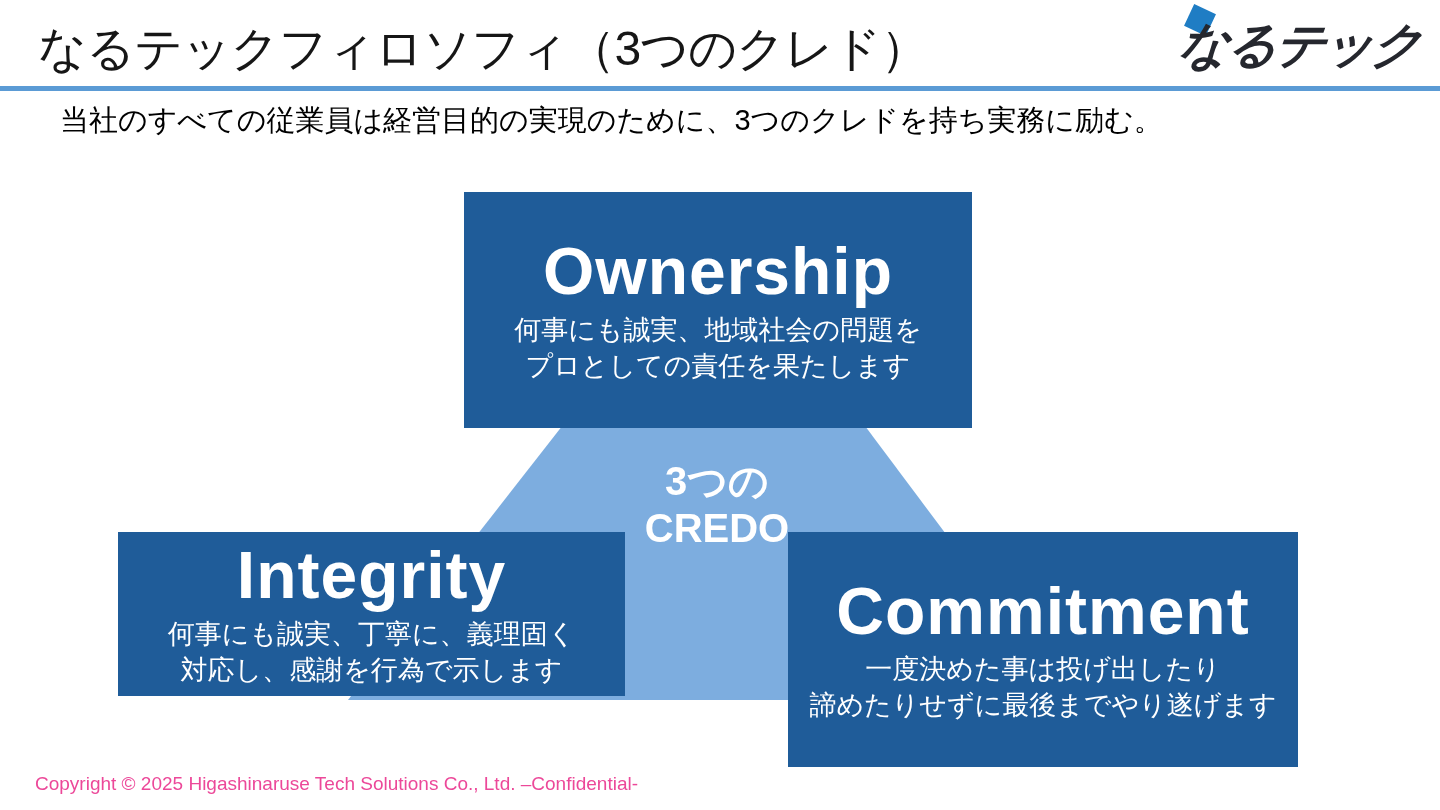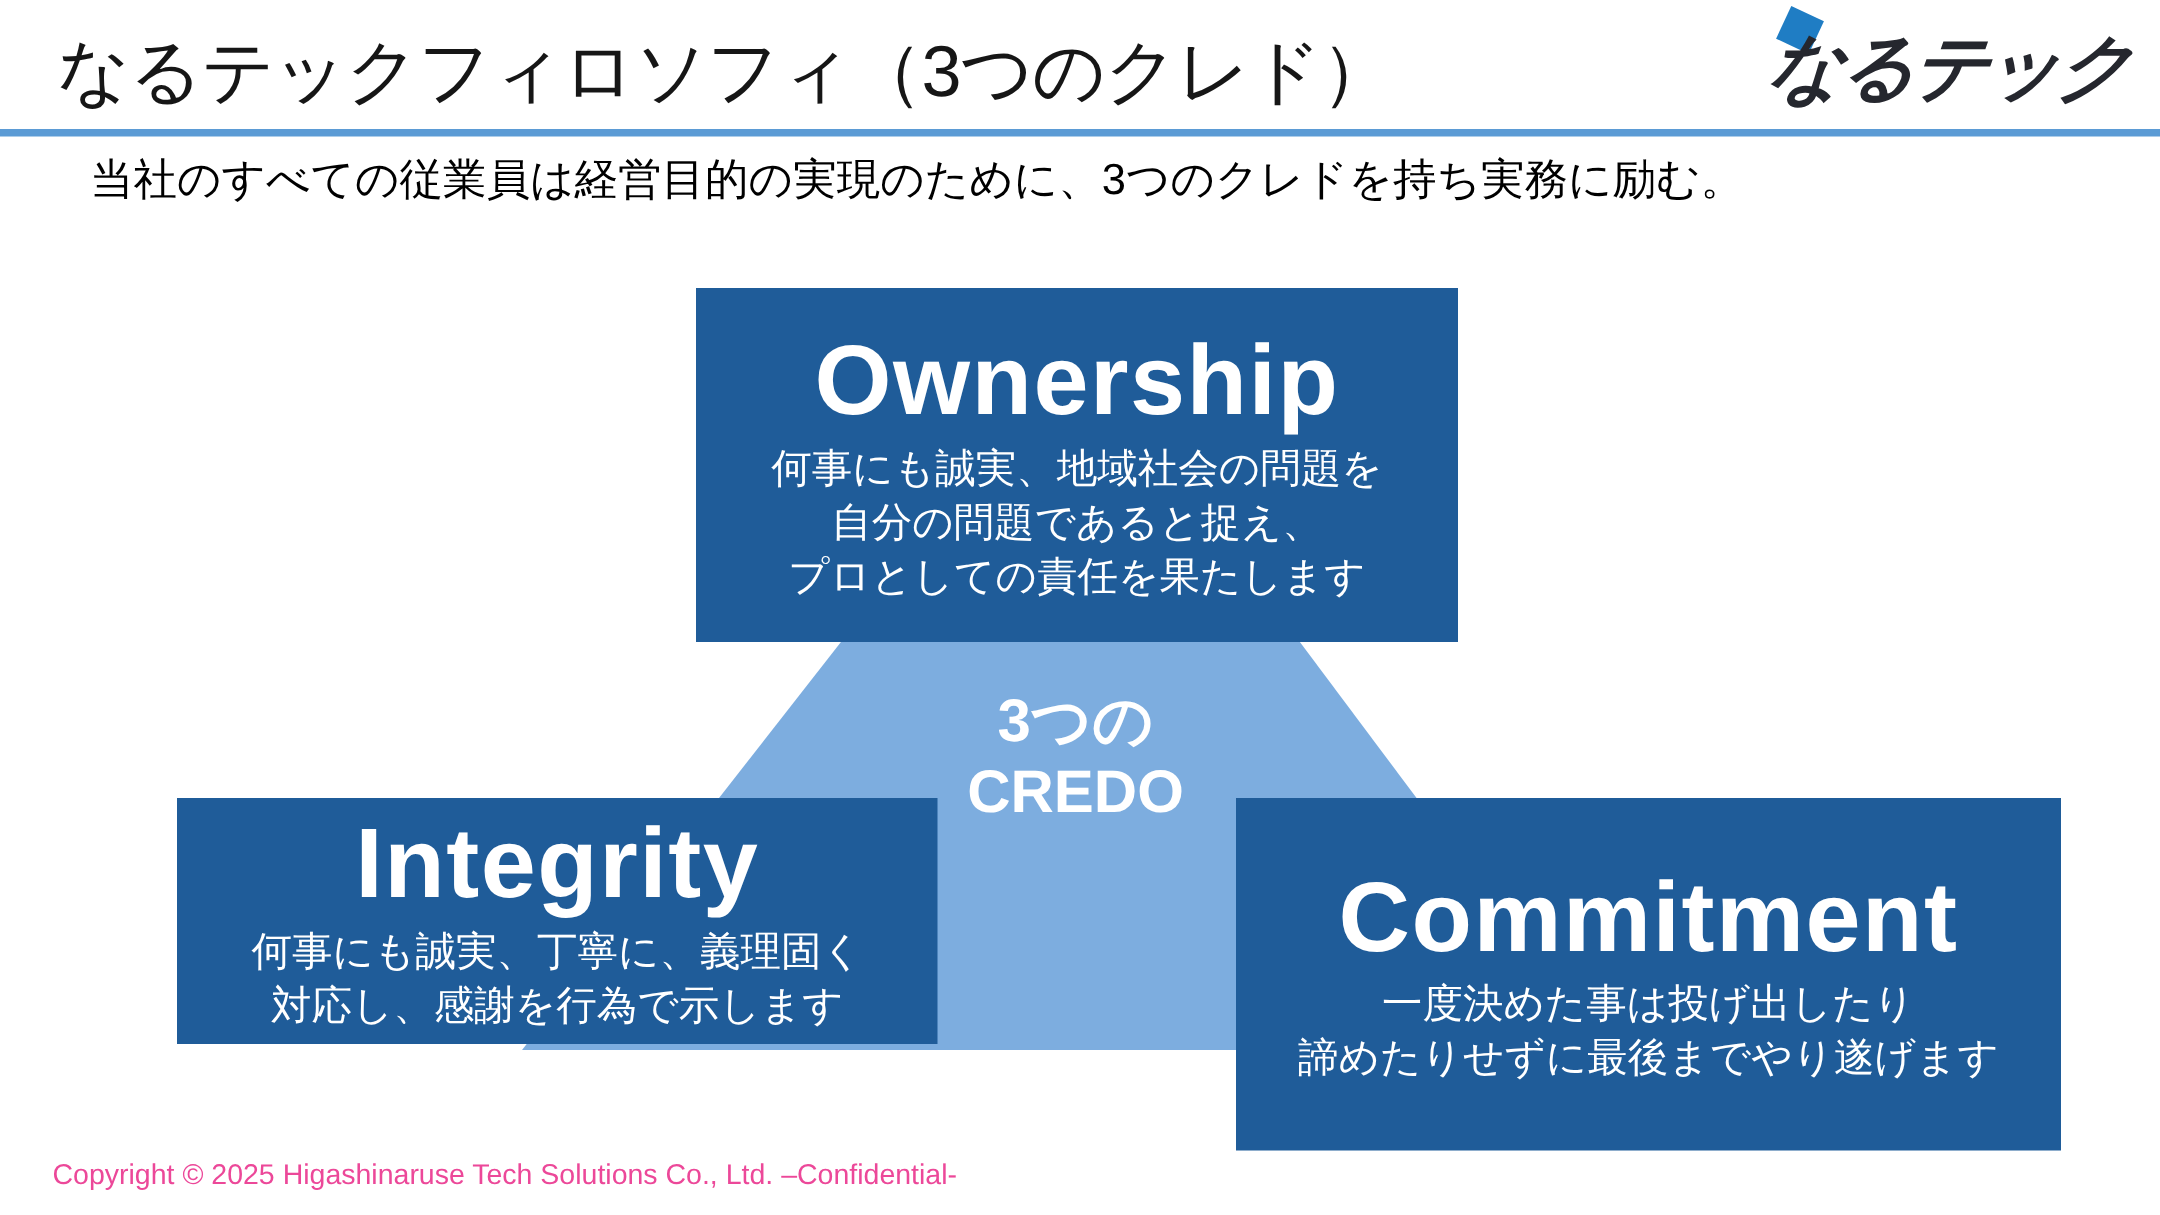--- a/index.html
+++ b/index.html
@@ -100,21 +100,21 @@
     background: #1F5C99;
     color: #ffffff;
     display: flex;
     flex-direction: column;
     align-items: center;
     justify-content: center;
     text-align: center;
   }
   .box-ownership  { left: 464px; top: 192px; width: 508px; height: 236px; }
   .box-integrity  { left: 118px; top: 532px; width: 507px; height: 164px; }
-  .box-commitment { left: 824px; top: 532px; width: 550px; height: 235px; }
+  .box-commitment { left: 788px; top: 532px; width: 510px; height: 235px; }
   .credo-title {
     font-size: 66px;
     font-weight: bold;
     line-height: 1.08;
     letter-spacing: 1px;
     margin-bottom: 4px;
     white-space: nowrap;
   }
   .credo-line {
     font-size: 27px;
@@ -155,21 +155,20 @@
   </svg>
 
   <div class="credo-center">
     <div>3つの</div>
     <div>CREDO</div>
   </div>
 
   <div class="credo-box box-ownership">
     <div class="credo-title">Ownership</div>
     <div class="credo-line">何事にも誠実、地域社会の問題を</div>
-    <div class="credo-line">自分の問題であると捉え、</div>
     <div class="credo-line">プロとしての責任を果たします</div>
   </div>
 
   <div class="credo-box box-integrity">
     <div class="credo-title">Integrity</div>
     <div class="credo-line">何事にも誠実、丁寧に、義理固く</div>
     <div class="credo-line">対応し、感謝を行為で示します</div>
   </div>
 
   <div class="credo-box box-commitment">

